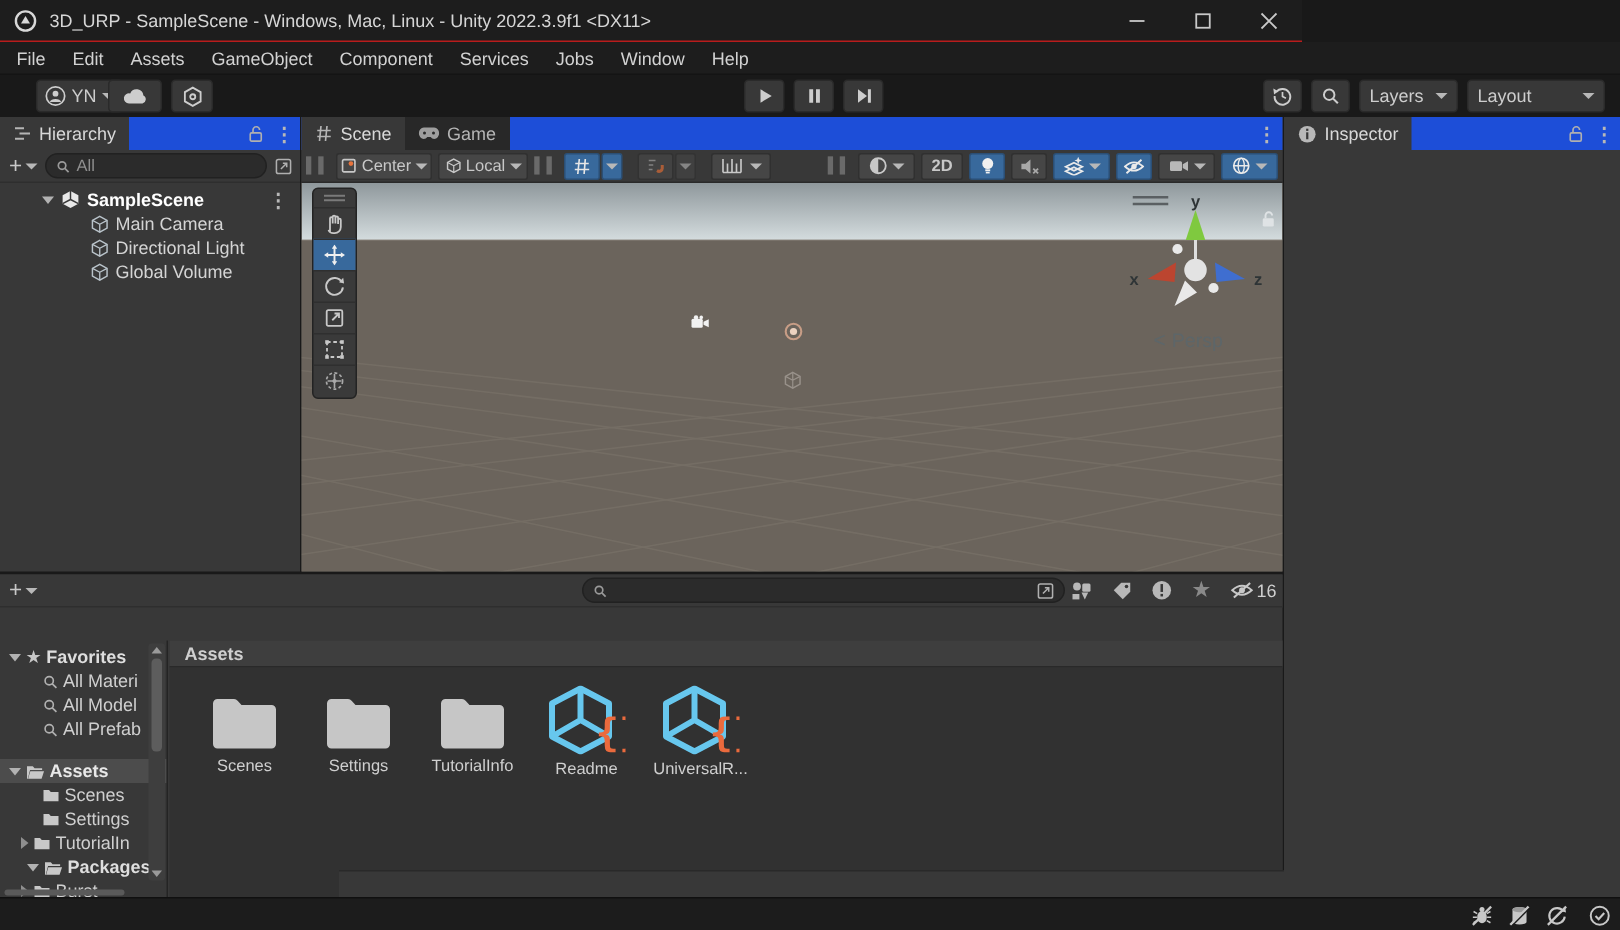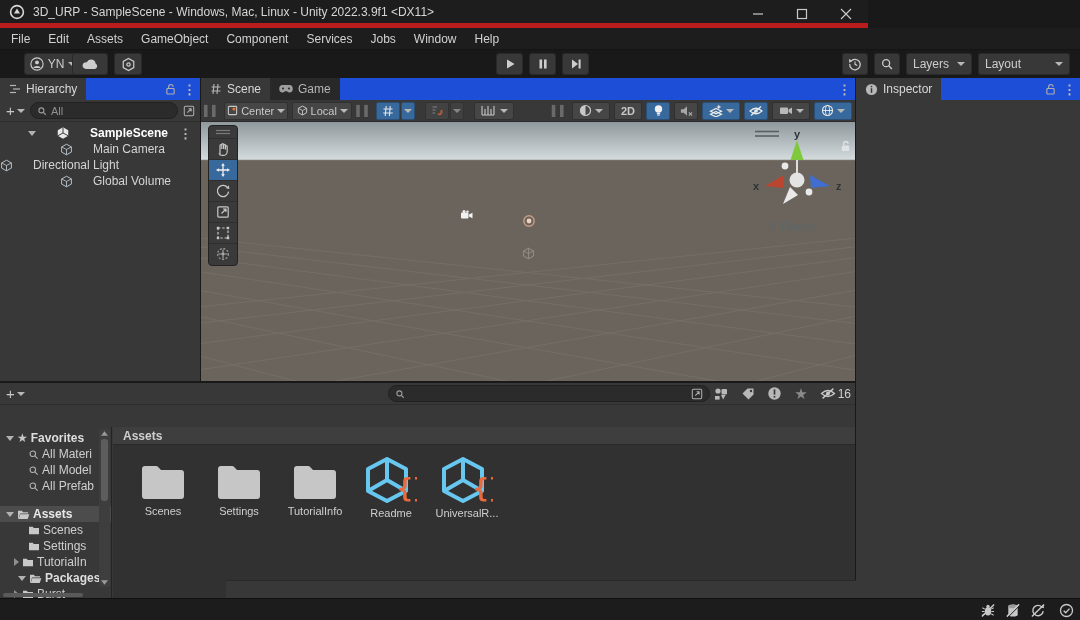--- a/index.html
+++ b/index.html
@@ -1,21 +1,21 @@
 <!DOCTYPE html>
 <html><head>
 <meta charset="utf-8">
 <style>
   *{box-sizing:border-box;margin:0;padding:0}
   html,body{width:1080px;height:620px;overflow:hidden}
   body{position:relative;background:#191919;font-family:"Liberation Sans",sans-serif;font-size:12px;color:#c2c2c2}
   .abs{position:absolute}
   svg{display:block}
   
-  .titlebar{left:0;top:0;width:868px;height:28px;background:#1d1d1d;display:flex;align-items:center;border-bottom:5px solid #b91c1c}
+  .titlebar{left:0;top:0;width:868px;height:28px;background:#1d1d1d;display:flex;align-items:center;border-bottom:1px solid #b91c1c}
   .titlebar .title{color:#d6d6d6;font-size:12px;margin-left:8px}
   .winbtns{position:absolute;right:0;top:0;height:28px;display:flex}
   .winbtn{width:44px;height:28px;display:flex;align-items:center;justify-content:center;color:#c8c8c8}
   
   .menubar{left:0;top:28px;width:1080px;height:22px;background:#1d1d1d;display:flex;align-items:center;padding-left:2px;border-bottom:1px solid #141414}
   .menu-item{padding:0 9px;height:22px;display:flex;align-items:center;color:#d2d2d2}
   
   .toolbar{left:0;top:50px;width:1080px;height:28px;background:#191919}
   .tbtn{background:#383838;border:1px solid #2a2a2a;border-radius:3px;height:22px;display:flex;align-items:center;justify-content:center;gap:4px;color:#cdcdcd;position:absolute;top:3px}
   .caret{width:0;height:0;border-left:4px solid transparent;border-right:4px solid transparent;border-top:4px solid #b8b8b8}
@@ -24,21 +24,21 @@
   .tabbar{height:22px;background:#1d4ed8;display:flex;align-items:flex-end;position:relative}
   .tab{height:22px;padding:0 9px;display:flex;align-items:center;gap:5px;color:#b5b5b5;background:#282828}
   .tab.active{background:#383838;color:#d8d8d8}
   .tab.focused{border-top:2px solid #3a79bb;padding-top:0}
   .paneltools{position:absolute;right:4px;top:0;height:22px;display:flex;align-items:center;gap:7px;color:#b0b0b0}
   .kebab{font-size:13px;font-weight:bold;color:#b8b8b8;line-height:1}
   .searchfield{background:#2b2b2b;border:1px solid #212121;border-radius:9px;height:17px;display:flex;align-items:center;padding:0 6px;gap:4px;color:#8f8f8f;font-size:11px}
   
   .hierarchy{left:0;top:78px;width:200px;height:303px}
   .subtoolbar{height:22px;background:#383838;border-bottom:1px solid #2e2e2e;display:flex;align-items:center;position:relative}
-  .hrow{height:16px;display:flex;align-items:center;gap:20px;color:#d4d4d4;position:relative}
+  .hrow{height:16px;display:flex;align-items:center;gap:4px;color:#d4d4d4;position:relative}
   .foldout{width:0;height:0;border-top:5px solid #b2b2b2;border-left:4px solid transparent;border-right:4px solid transparent}
   .foldout.right{border-top:4px solid transparent;border-bottom:4px solid transparent;border-left:5px solid #8f8f8f;border-right:none}
   
   .scenecol{left:201px;top:78px;width:654px;height:303px}
   .scenetoolbar{height:22px;background:#383838;border-bottom:1px solid #2a2a2a;display:flex;align-items:center;gap:4px;padding:0 3px;position:relative}
   .sbtn{background:#464646;border:1px solid #303030;border-radius:2px;height:18px;display:flex;align-items:center;justify-content:center;gap:3px;padding:0 4px;color:#c8c8c8;font-size:11px}
   .sbtn.on{background:#38699c;border-color:#2b4f75}
   .grip{color:#6a6a6a;font-size:10px;letter-spacing:1px}
   .viewport{position:relative;width:654px;height:259px;overflow:hidden;background:#6b645c}
   
@@ -249,21 +249,21 @@
     </div>
     <div class="hrow" style="padding-left:60px">
       <span>
           <svg width="13" height="13" viewBox="0 0 16 16">
             <polygon points="8,1.5 14,4.8 14,11.2 8,14.5 2,11.2 2,4.8" fill="none" stroke="#b9c3ca" stroke-width="1.2"></polygon>
             <path d="M8,8 L14,4.8 M8,8 L2,4.8 M8,8 V14.5" stroke="#b9c3ca" stroke-width="1.1" fill="none"></path>
           </svg>
         </span>
       <span>Main Camera</span>
     </div>
-    <div class="hrow" style="">
+    <div class="hrow" style="padding-left:60px">
       <span>
           <svg width="13" height="13" viewBox="0 0 16 16">
             <polygon points="8,1.5 14,4.8 14,11.2 8,14.5 2,11.2 2,4.8" fill="none" stroke="#b9c3ca" stroke-width="1.2"></polygon>
             <path d="M8,8 L14,4.8 M8,8 L2,4.8 M8,8 V14.5" stroke="#b9c3ca" stroke-width="1.1" fill="none"></path>
           </svg>
         </span>
       <span>Directional Light</span>
     </div>
     <div class="hrow" style="padding-left:60px">
       <span>

